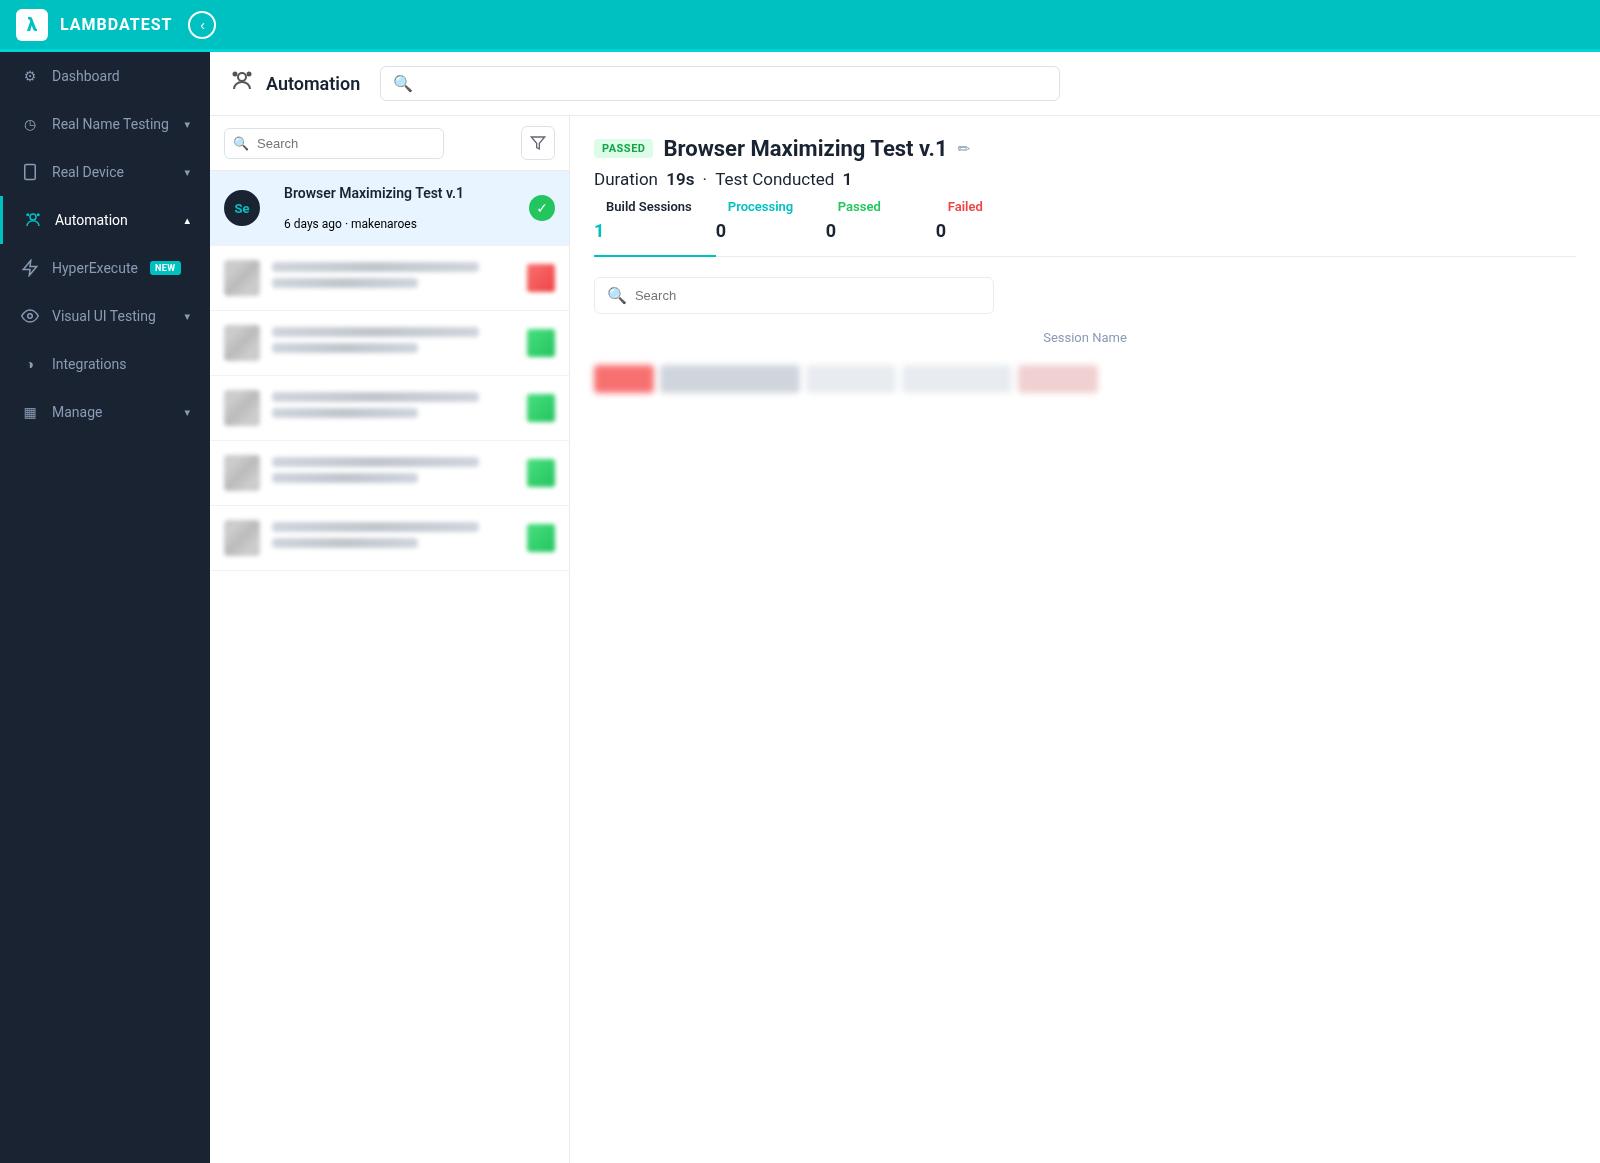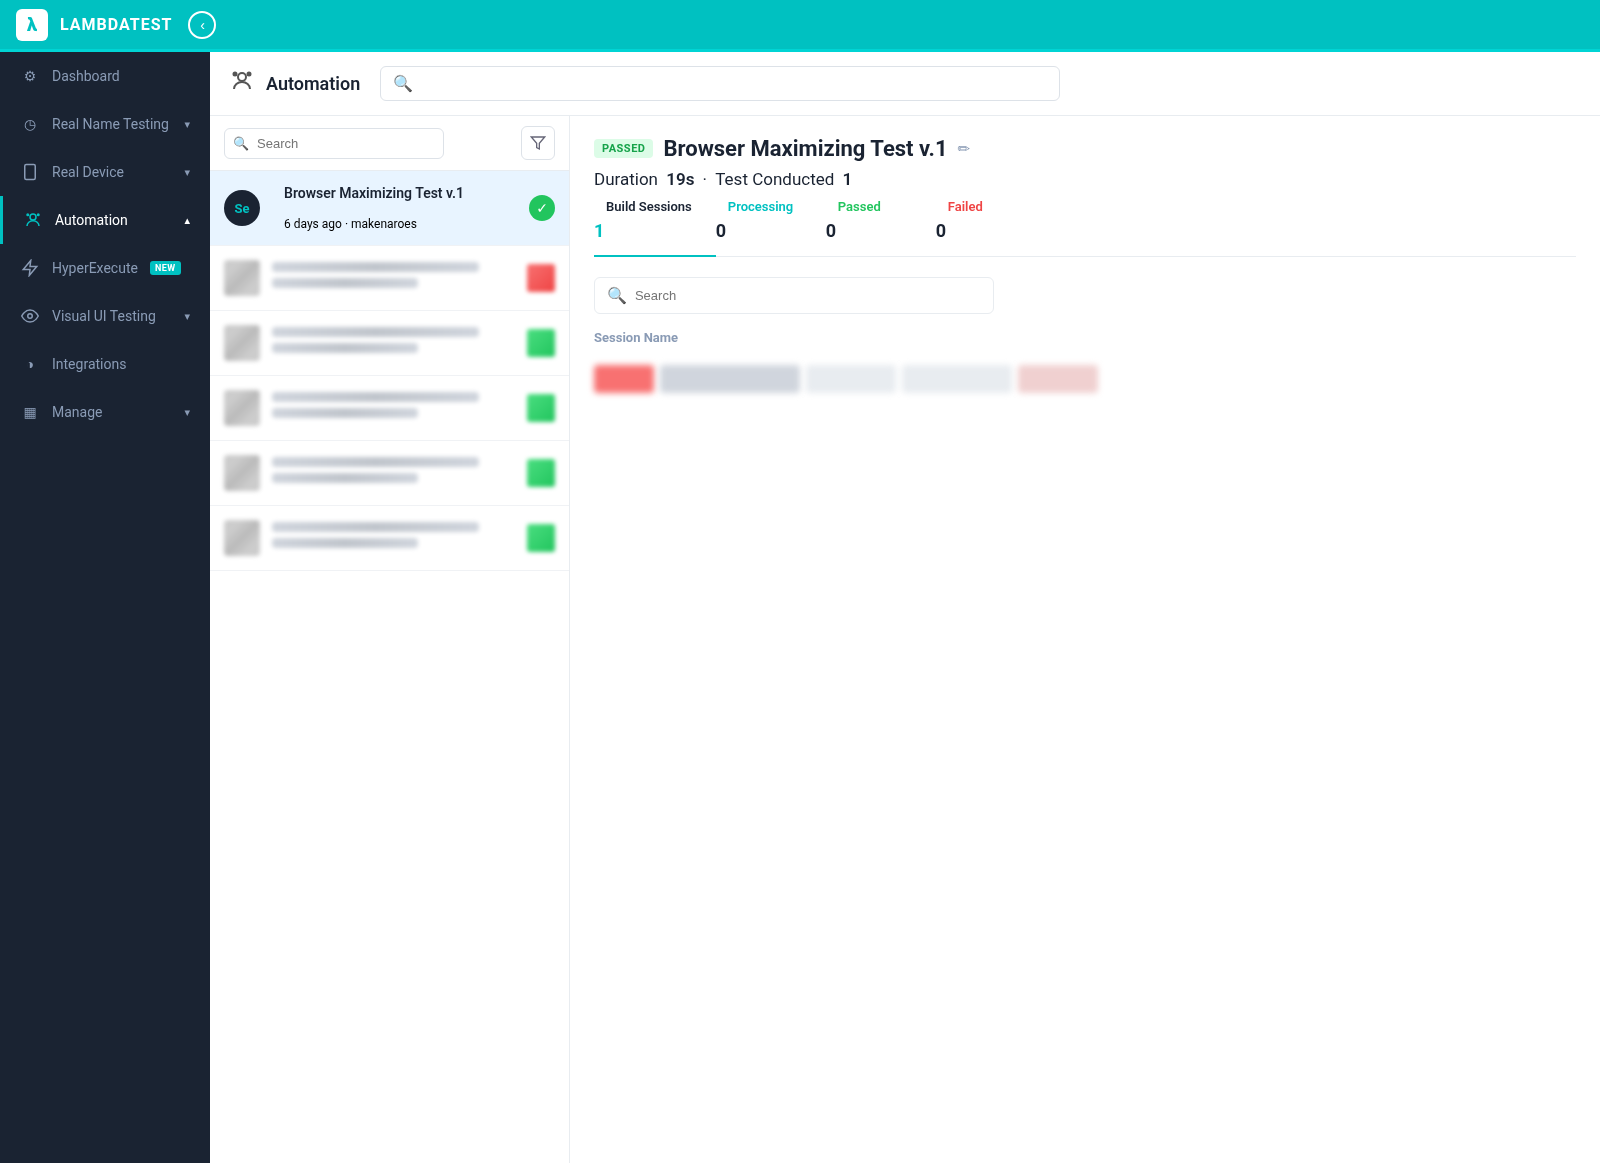--- a/index.html
+++ b/index.html
@@ -370,21 +370,22 @@
       font-size: 13px;
       color: #aab;
       width: 100%;
     }
 
     
     .session-label {
       font-size: 13px;
       color: #8a9bb5;
       margin-bottom: 12px;
-      font-weight: 700;
+      font-weight: 400;
+      text-align: center;
     }
     .blurred-session {
       display: flex;
       align-items: center;
       gap: 12px;
       padding: 8px 0;
     }
     .blurred-session-content {
       display: flex;
       gap: 6px;

